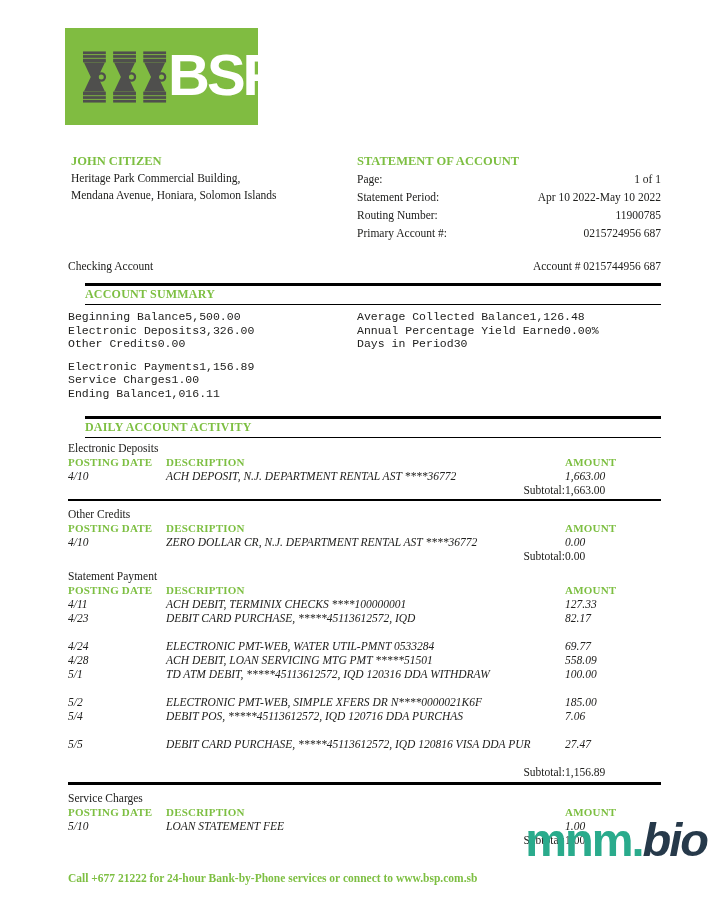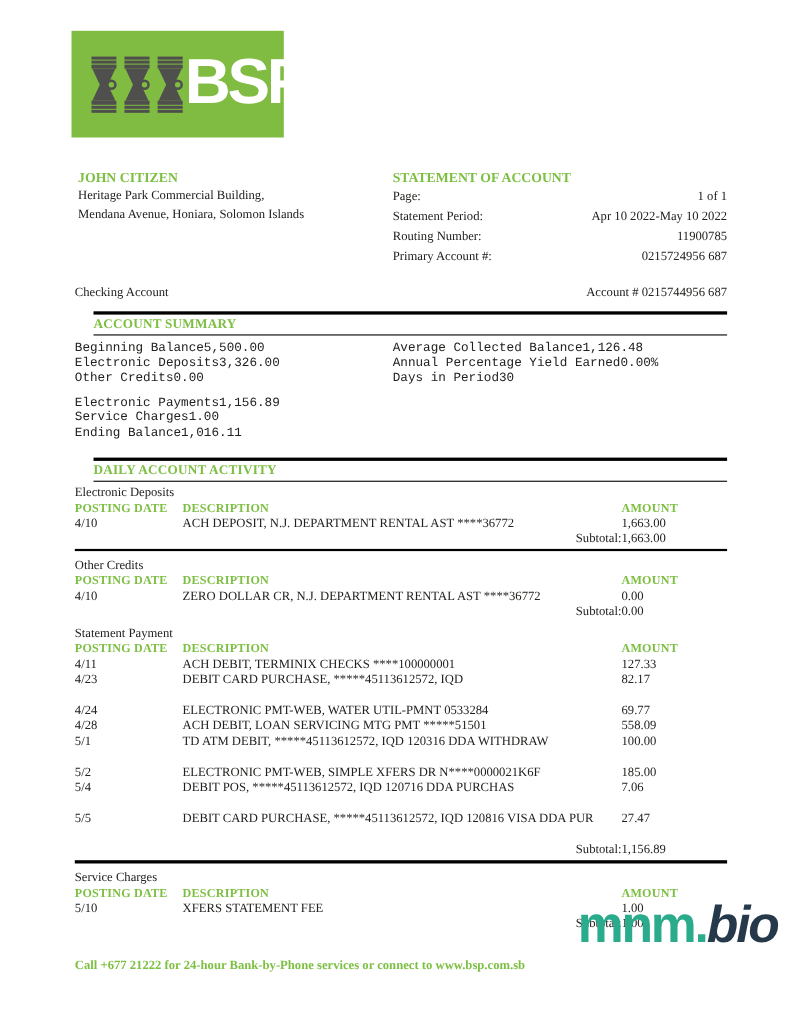--- a/index.html
+++ b/index.html
@@ -60,21 +60,21 @@
   .sum-row.gap-row{min-height:9px; height:9px;}
 
   
   .act-section{margin-bottom:6px;}
   .act-name{line-height:14px; margin-top:3px;}
   .act-header{
     display:grid; grid-template-columns:98px 1fr 96px;
     line-height:14px; font-weight:bold; font-size:11px;
     color:var(--green); letter-spacing:.2px;
   }
-  .act-row{display:grid; grid-template-columns:98px 1fr 96px; line-height:14px;}
+  .act-row{display:grid; grid-template-columns:98px 1fr 96px; line-height:14px;font-style:italic;}
   .act-row.gap{margin-top:14px;}
   .amount{text-align:left;}
   .subtotal-row{display:grid; grid-template-columns:1fr 96px; line-height:14px;}
   .subtotal-row.gap{margin-top:14px;}
   .subtotal-label{text-align:right;}
   .divider-medium{border-top:2px solid var(--line); margin-top:2px;}
   .divider-thick{border-top:3px solid var(--line); margin-top:3px;}
 
   
   .watermark{
@@ -341,21 +341,21 @@
   <div class="act-section">
     <div class="act-name">Service Charges</div>
     <div class="act-header">
       <span class="col-date">POSTING DATE</span>
       <span class="col-desc">DESCRIPTION</span>
       <span class="amount col-amt">AMOUNT</span>
     </div>
     <div class="act-rows">
   <div class="act-row">
     <span class="cell-date">5/10</span>
-    <span class="cell-desc">XFERS STATEMENT FEE</span>
+    <span class="cell-desc">LOAN STATEMENT FEE</span>
     <span class="amount cell-amt">1.00</span>
   </div>
 </div>
     <div class="subtotal-row">
       <span class="subtotal-label">Subtotal:</span>
       <span class="amount subtotal-amt">1.00</span>
     </div>
   </div>
 </div>
 

